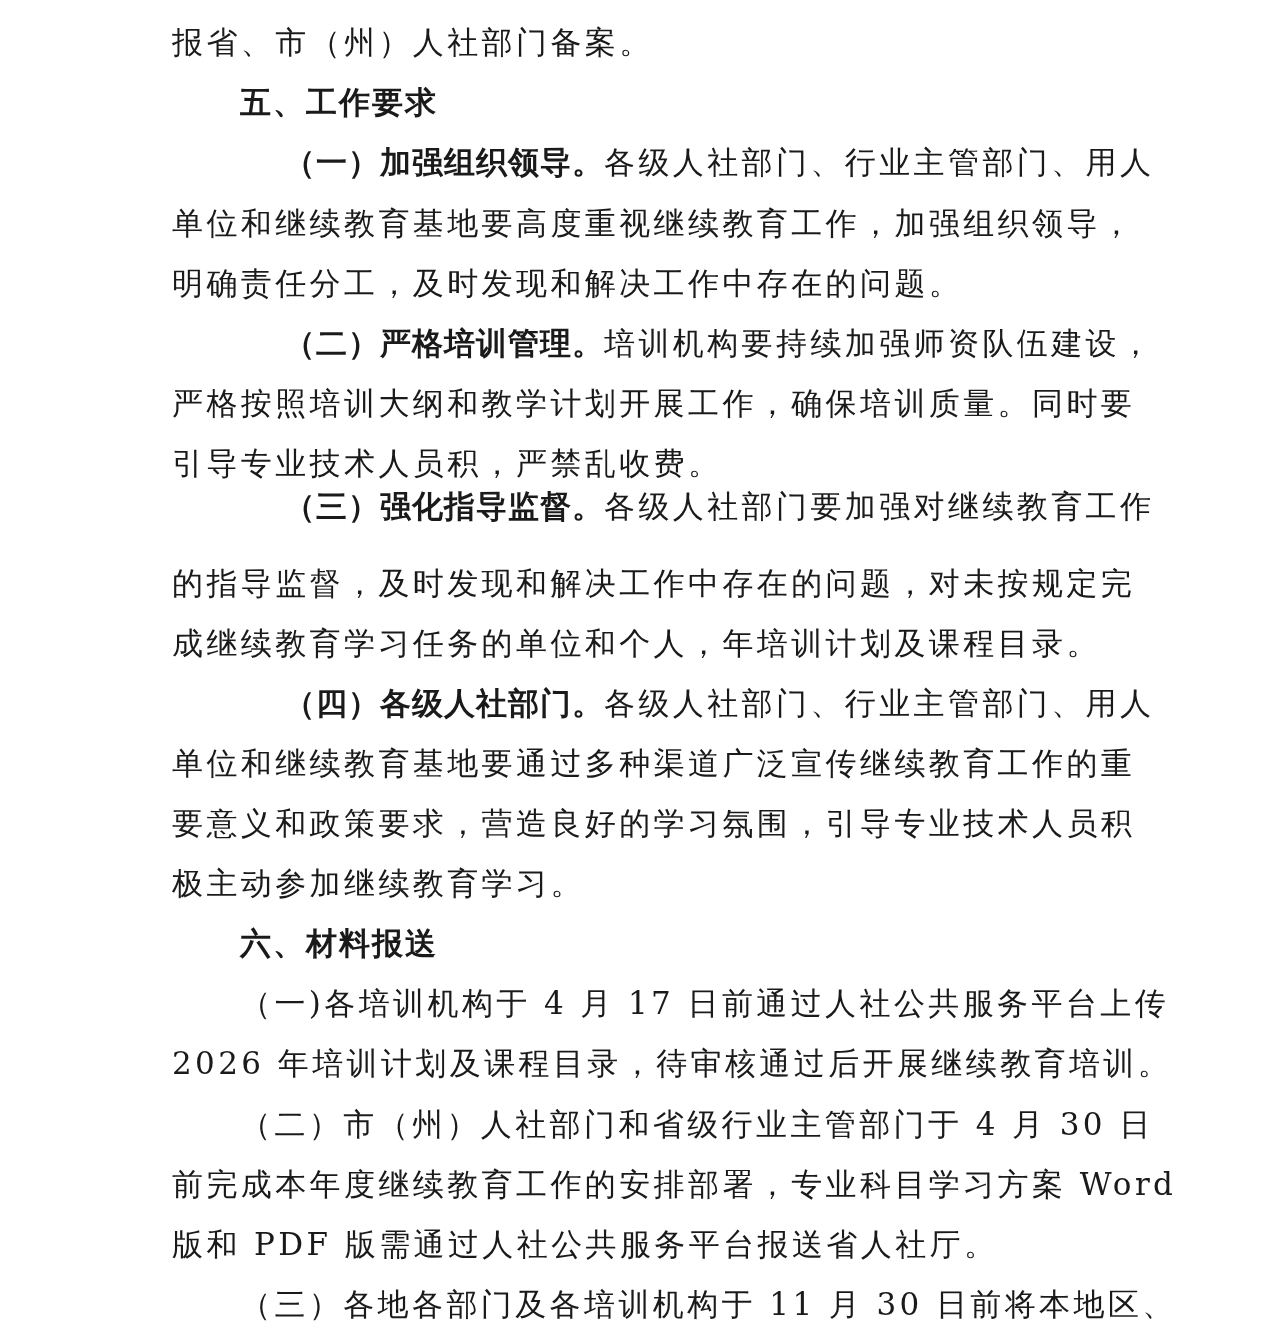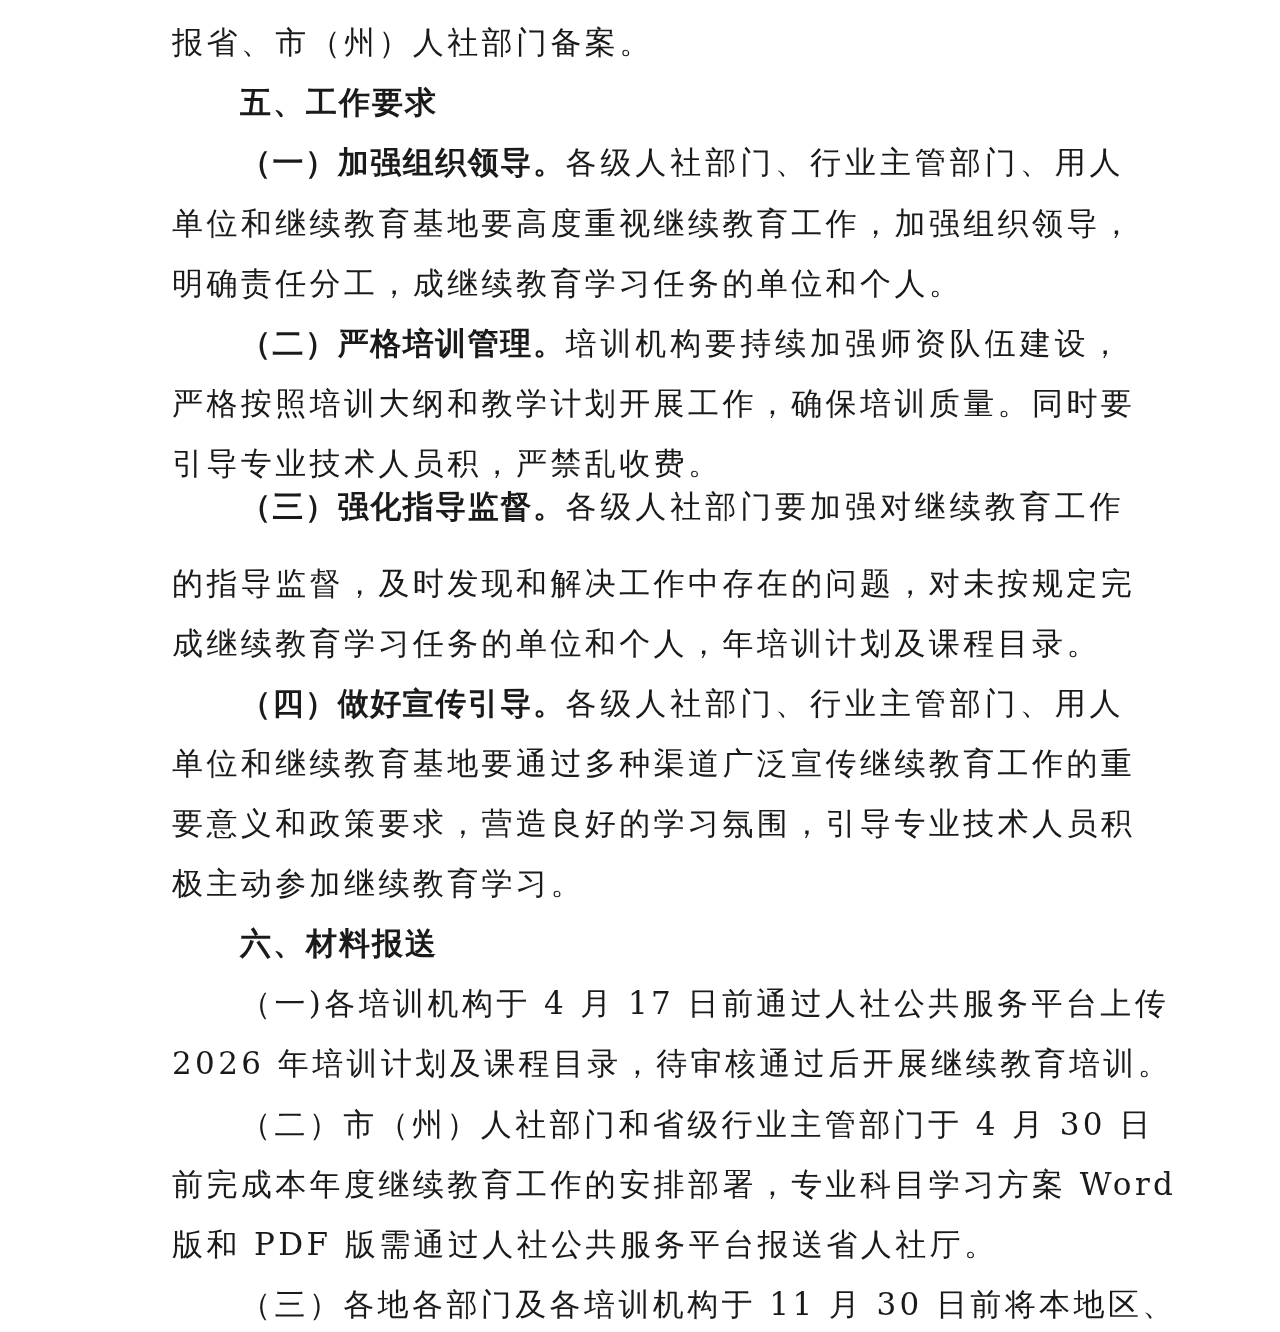--- a/index.html
+++ b/index.html
@@ -34,20 +34,21 @@
   .indent { left: 68px; text-align: center; }
   .heading {
     font-family: "DejaVu Sans", "Liberation Sans", sans-serif;
     font-weight: bold;
     letter-spacing: 2px;
   }
   .lead {
     font-family: "DejaVu Sans", "Liberation Sans", sans-serif;
     font-weight: bold;
     letter-spacing: 1px;
+    margin-left: 44px;
   }
   .just { width: 952px; text-align: justify; text-align-last: justify; }
   .just.indent { width: 884px; }
 </style>
 </head>
 <body>
 
 <div class="page">
 
   <div class="line" style="top:12px">
@@ -58,21 +59,21 @@
     <span>五、工作要求</span>
   </div>
 
   <div class="line indent just" style="top:132px">
     <span class="lead">（一）加强组织领导。</span><span>各级人社部门、行业主管部门、用人</span>
   </div>
   <div class="line just" style="top:193px">
     <span>单位和继续教育基地要高度重视继续教育工作，加强组织领导，</span>
   </div>
   <div class="line" style="top:253px">
-    <span>明确责任分工，成继续教育学习任务的单位和个人。</span>
+    <span>明确责任分工，及时发现和解决工作中存在的问题。</span>
   </div>
 
   <div class="line indent just" style="top:313px">
     <span class="lead">（二）严格培训管理。</span><span>培训机构要持续加强师资队伍建设，</span>
   </div>
   <div class="line just" style="top:373px">
     <span>严格按照培训大纲和教学计划开展工作，确保培训质量。同时要</span>
   </div>
   <div class="line" style="top:433px">
     <span>引导专业技术人员积，严禁乱收费。</span>
@@ -82,21 +83,21 @@
     <span class="lead">（三）强化指导监督。</span><span>各级人社部门要加强对继续教育工作</span>
   </div>
   <div class="line just" style="top:553px">
     <span>的指导监督，及时发现和解决工作中存在的问题，对未按规定完</span>
   </div>
   <div class="line" style="top:613px">
     <span>成继续教育学习任务的单位和个人，年培训计划及课程目录。</span>
   </div>
 
   <div class="line indent just" style="top:673px">
-    <span class="lead">（四）做好宣传引导。</span><span>各级人社部门、行业主管部门、用人</span>
+    <span class="lead">（四）各级人社部门。</span><span>各级人社部门、行业主管部门、用人</span>
   </div>
   <div class="line just" style="top:733px">
     <span>单位和继续教育基地要通过多种渠道广泛宣传继续教育工作的重</span>
   </div>
   <div class="line just" style="top:793px">
     <span>要意义和政策要求，营造良好的学习氛围，引导专业技术人员积</span>
   </div>
   <div class="line" style="top:853px">
     <span>极主动参加继续教育学习。</span>
   </div>

